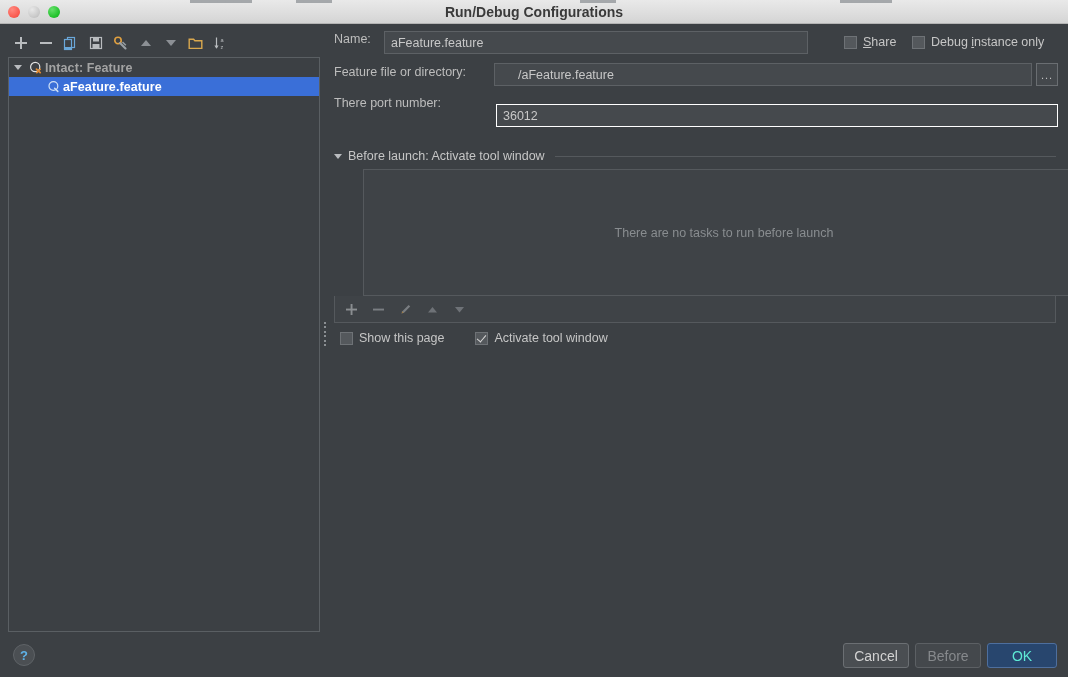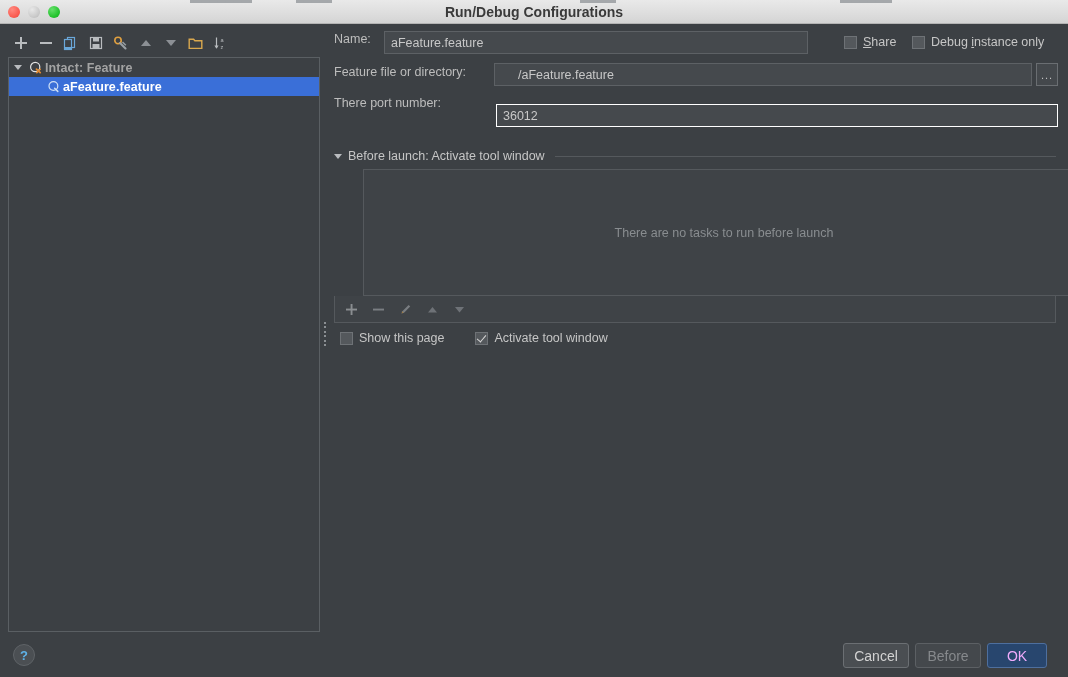--- a/index.html
+++ b/index.html
@@ -184,21 +184,21 @@
     border: 1px solid #6b6f73;
     background: #4a4e52;
     color: #d2d2d2; font-size: 14px;
     display: flex; align-items: center; justify-content: center;
     border-radius: 3px;
     cursor: default;
     font-family: "Liberation Sans", sans-serif;
   }
   #btn-cancel { left: 843px; width: 66px; }
   #btn-apply  { left: 915px; width: 66px; color: #86898c; background: #44484c; border-color: #5c6064; }
-  #btn-ok     { left: 987px; width: 60px; background: #28466e; border-color: #4e6f9e; color: #f0abfc; }
+  #btn-ok     { left: 987px; width: 70px; background: #28466e; border-color: #4e6f9e; color: #5eead4; }
 </style>
 </head>
 <body>
 
 <div id="app">
 
   <div id="titlebar">
     <div class="edge-mark" style="left:190px; width:62px;"></div>
     <div class="edge-mark" style="left:296px; width:36px;"></div>
     <div class="edge-mark" style="left:580px; width:36px;"></div>

